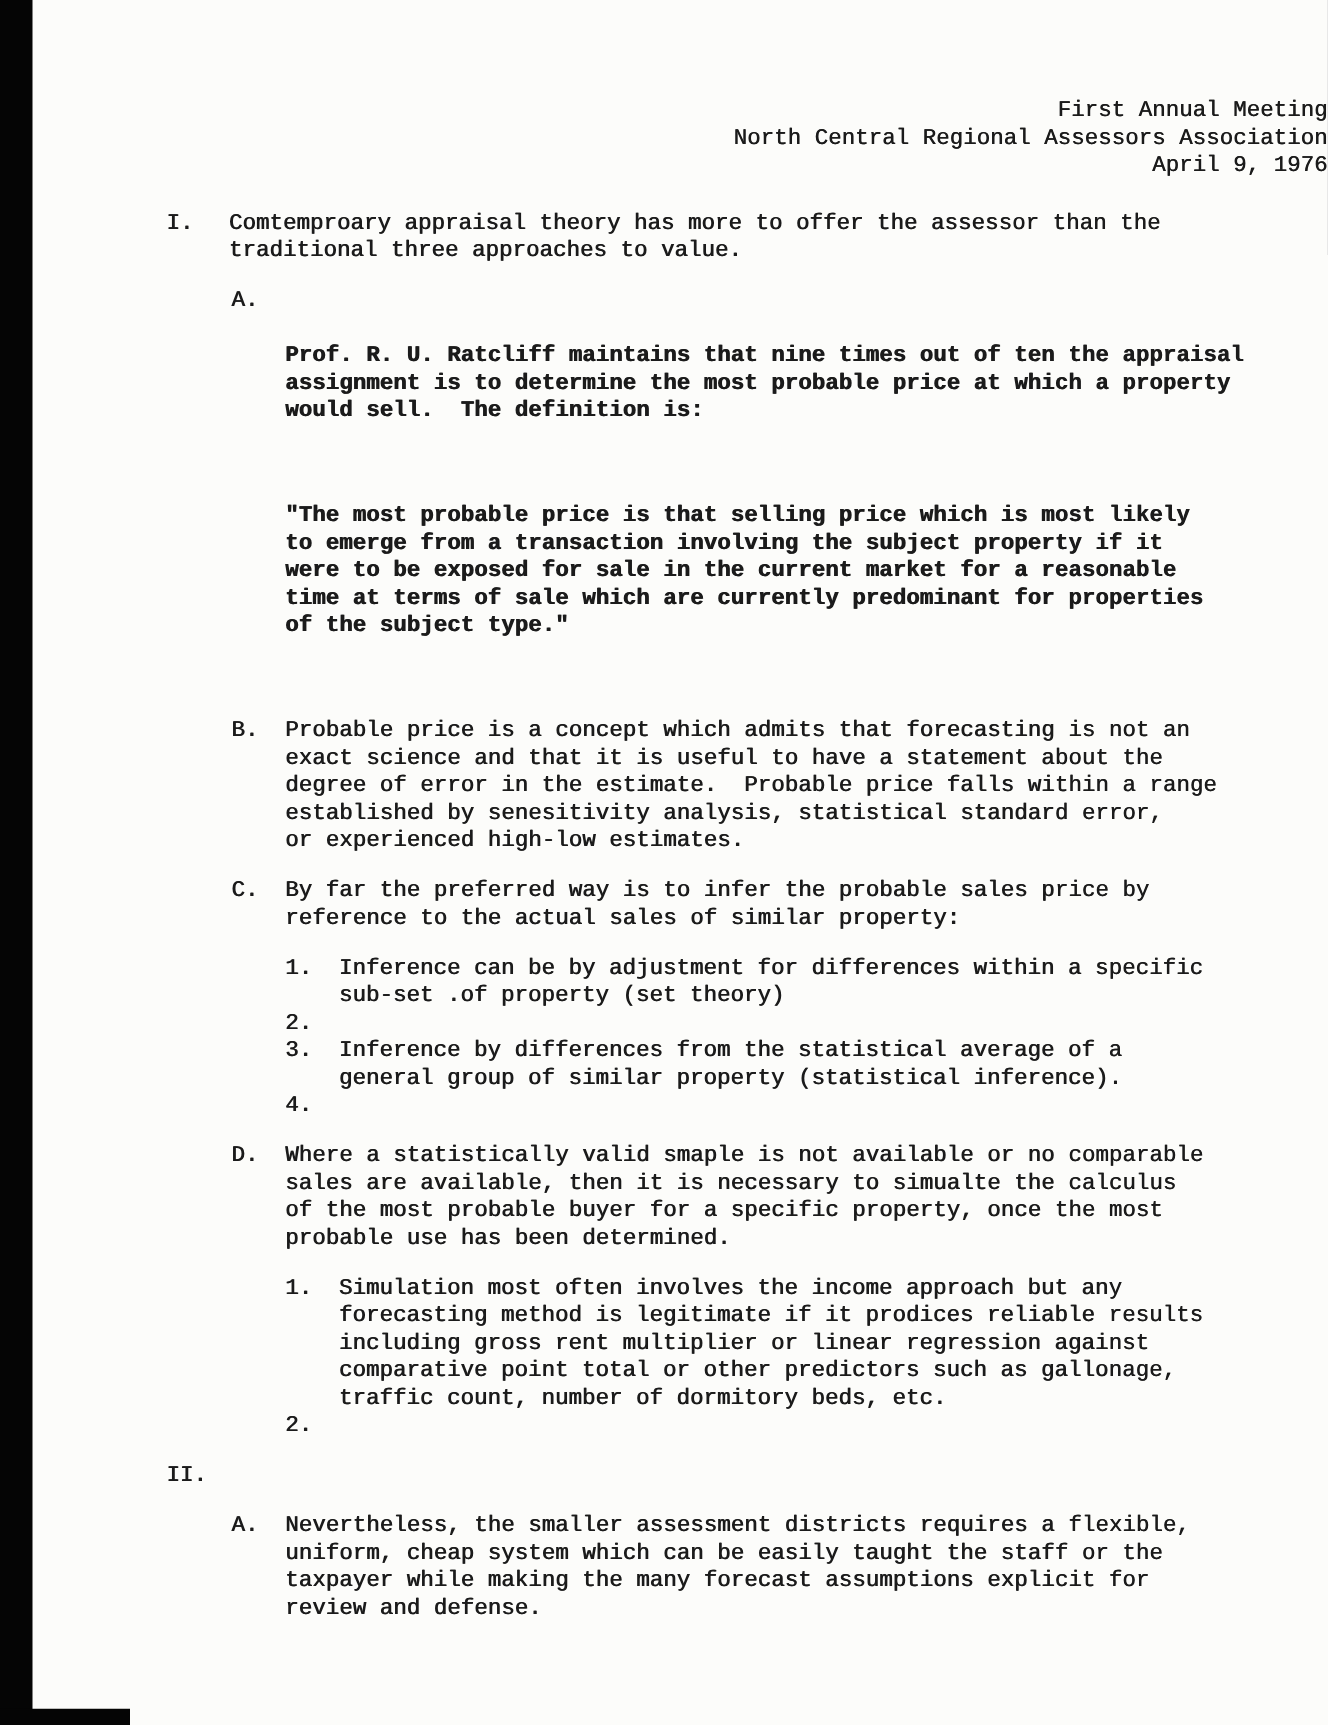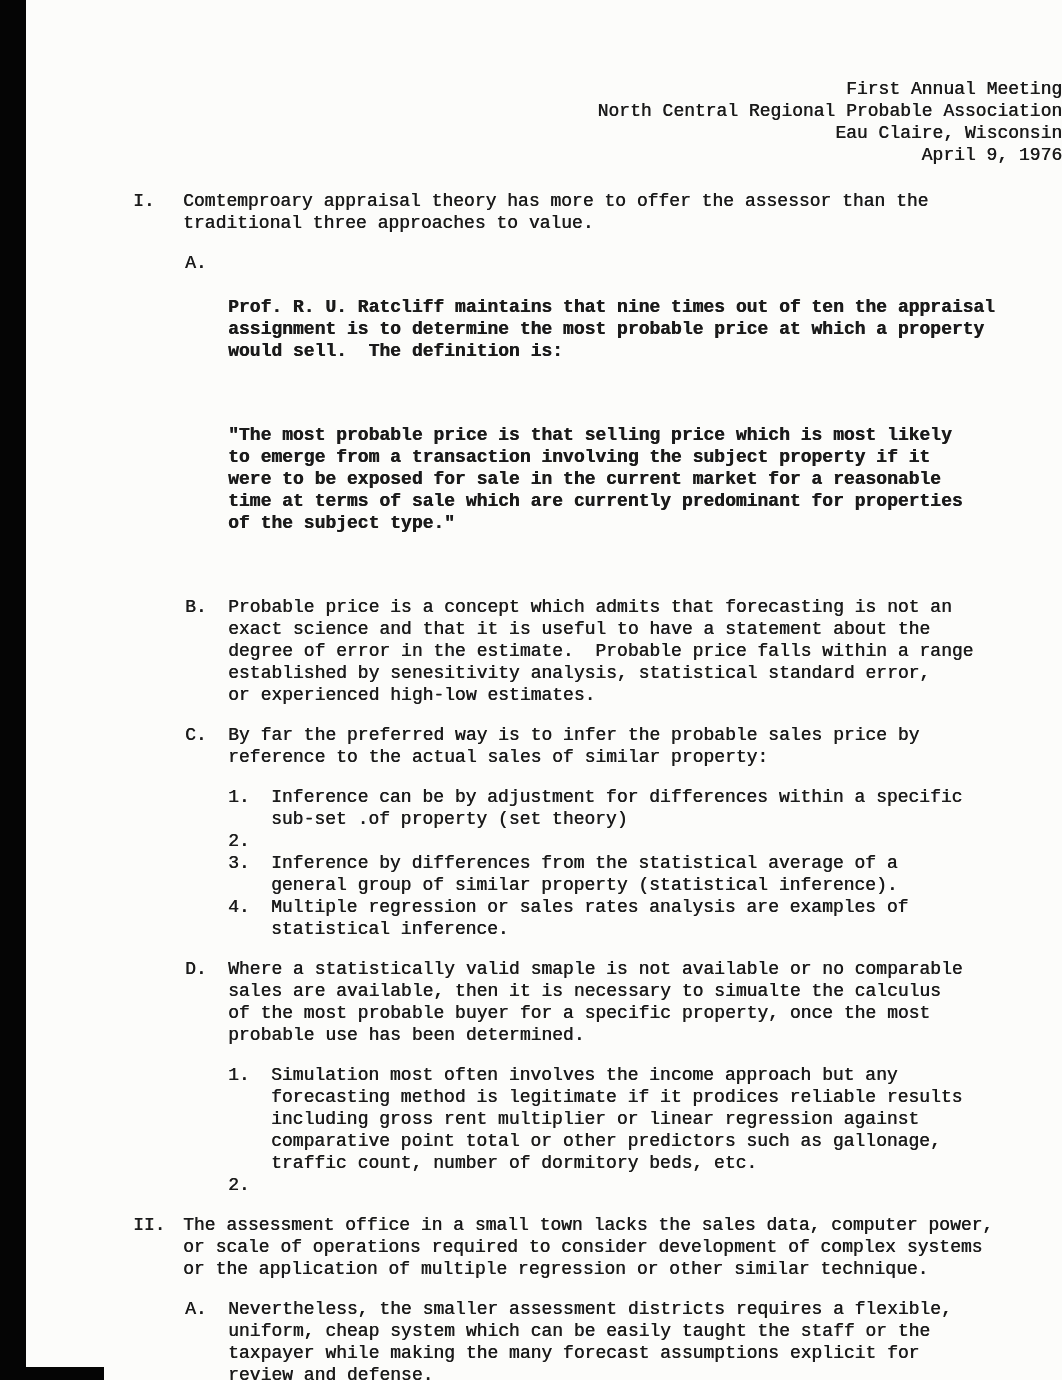--- a/index.html
+++ b/index.html
@@ -59,22 +59,21 @@
 </head>
 <body>
 
 <div class="page">
 
   <div class="scan-bar-left"></div>
   <div class="scan-bar-bottom"></div>
 
   <header class="doc-header">
     <div>First Annual Meeting</div>
-    <div>North Central Regional Probable Association</div>
-    <div>Eau Claire, Wisconsin</div>
+    <div>North Central Regional Assessors Association</div>
     <div>April 9, 1976</div>
   </header>
 
   <main class="doc-body">
 
     <div class="row lvl1">
       <span class="lbl">I.</span>
       <div class="txt">Comtemproary appraisal theory has more to offer the assessor than the
 traditional three approaches to value.</div>
     </div>
@@ -117,22 +116,20 @@
       <div class="row lvl3">
         <span class="lbl">2.</span>
       </div>
       <div class="row lvl3">
         <span class="lbl">3.</span>
         <div class="txt">Inference by differences from the statistical average of a
 general group of similar property (statistical inference).</div>
       </div>
       <div class="row lvl3">
         <span class="lbl">4.</span>
-        <div class="txt">Multiple regression or sales rates analysis are examples of
-statistical inference.</div>
       </div>
     </div>
 
     <div class="row lvl2">
       <span class="lbl">D.</span>
       <div class="txt">Where a statistically valid smaple is not available or no comparable
 sales are available, then it is necessary to simualte the calculus
 of the most probable buyer for a specific property, once the most
 probable use has been determined.</div>
     </div>
@@ -146,23 +143,20 @@
 comparative point total or other predictors such as gallonage,
 traffic count, number of dormitory beds, etc.</div>
       </div>
       <div class="row lvl3">
         <span class="lbl">2.</span>
       </div>
     </div>
 
     <div class="row lvl1">
       <span class="lbl">II.</span>
-      <div class="txt">The assessment office in a small town lacks the sales data, computer power,
-or scale of operations required to consider development of complex systems
-or the application of multiple regression or other similar technique.</div>
     </div>
 
     <div class="row lvl2">
       <span class="lbl">A.</span>
       <div class="txt">Nevertheless, the smaller assessment districts requires a flexible,
 uniform, cheap system which can be easily taught the staff or the
 taxpayer while making the many forecast assumptions explicit for
 review and defense.</div>
     </div>
 

